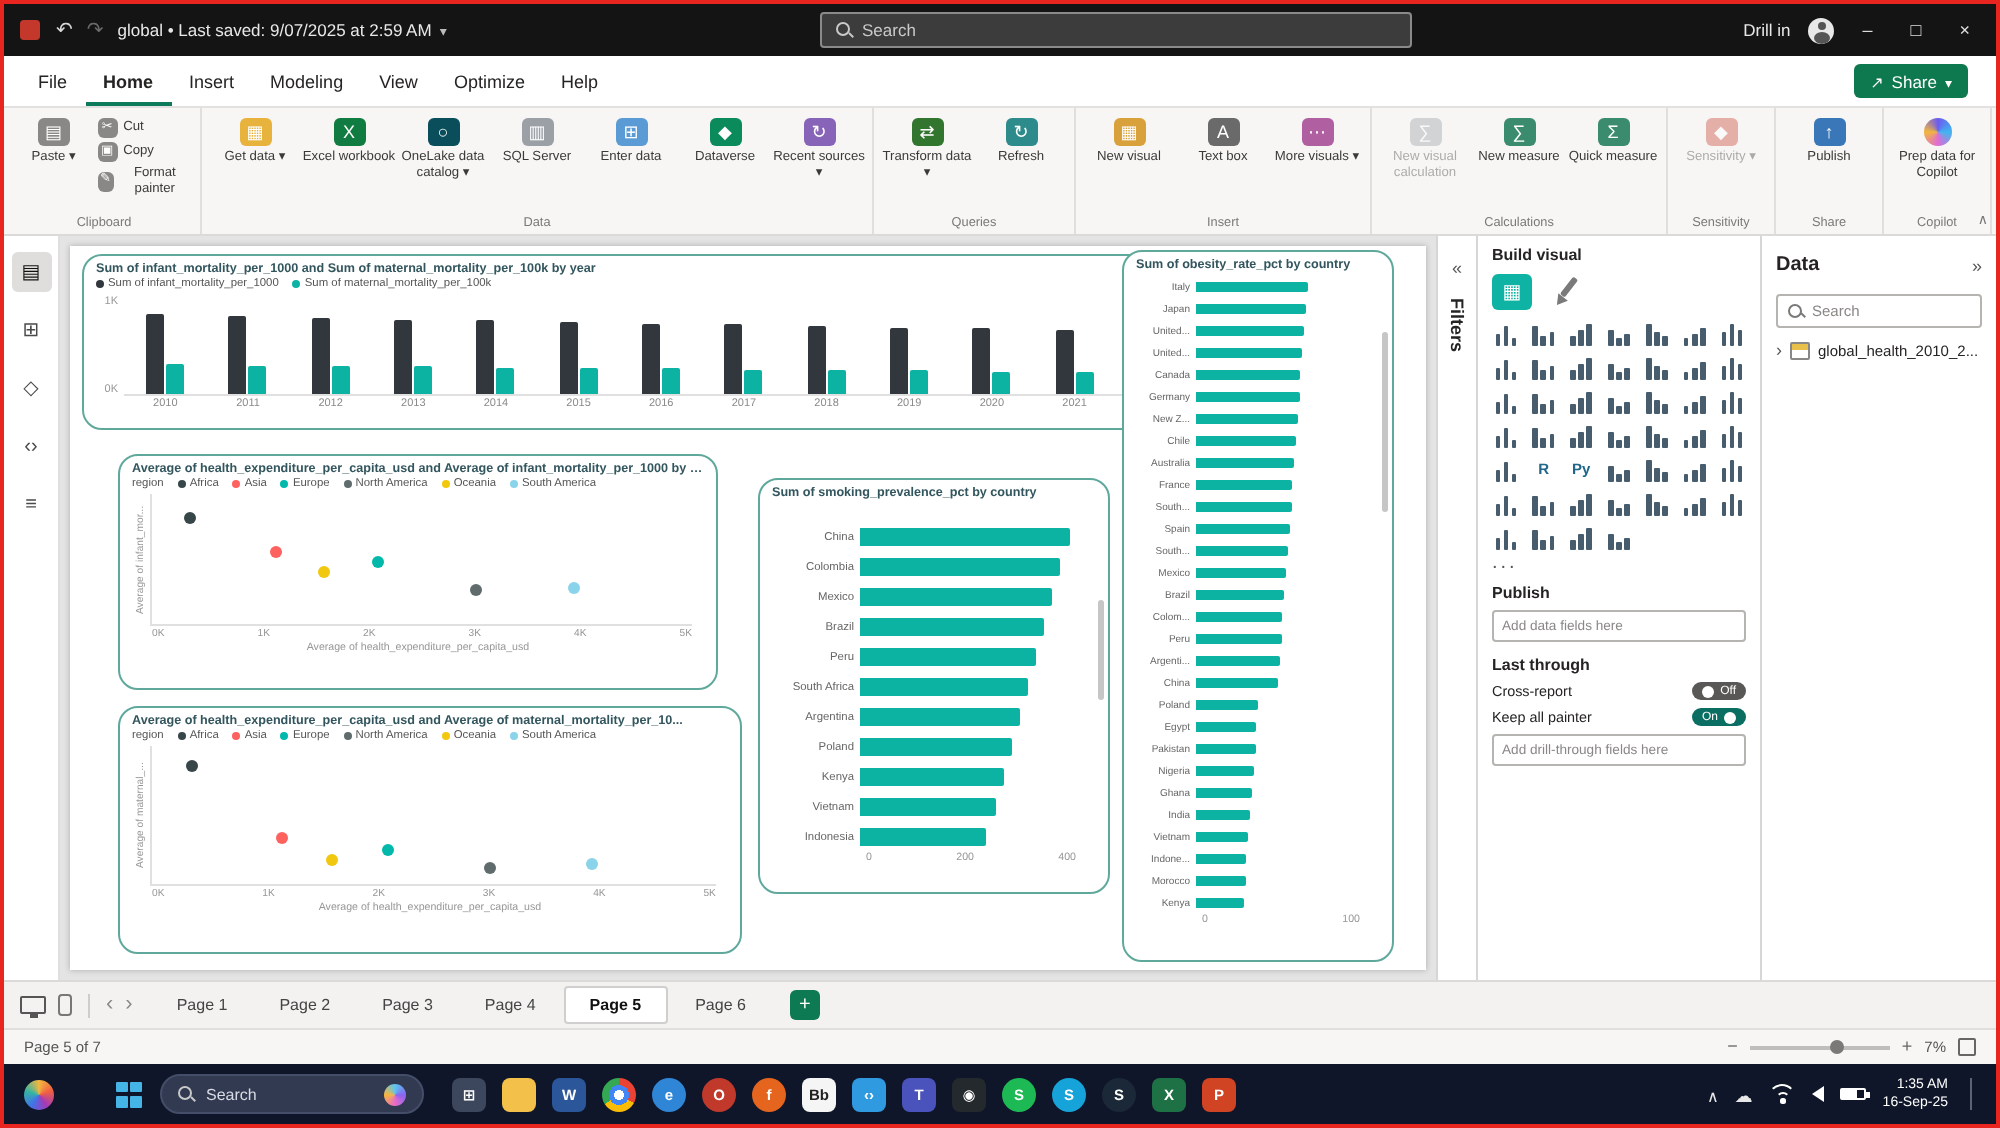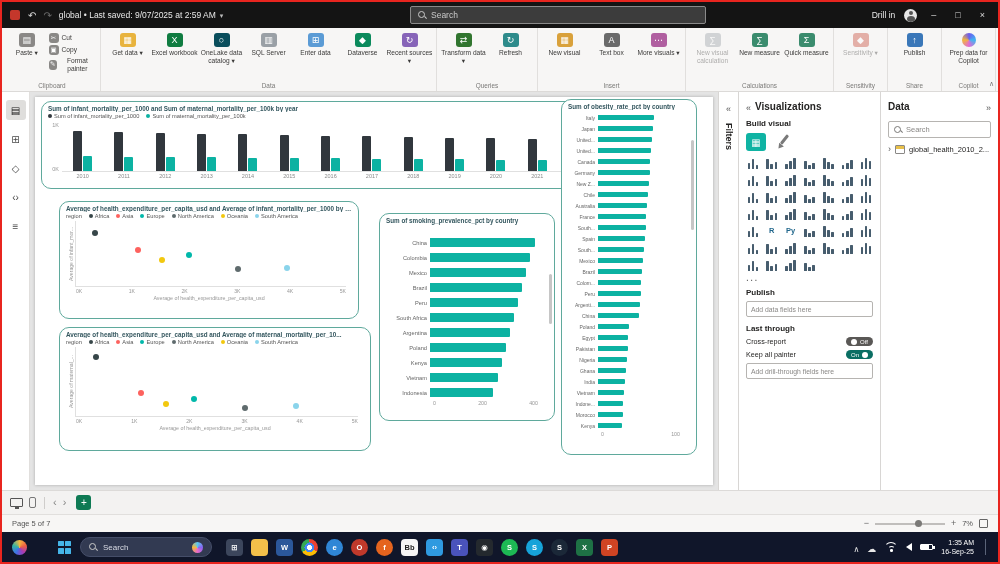--- a/index.html
+++ b/index.html
@@ -203,20 +203,36 @@
     </div>
     <div class="tb-right">
       <span class="signin">Drill in</span>
       <span class="avatar"></span>
       <span class="winbtn">–</span>
       <span class="winbtn">□</span>
       <span class="winbtn">×</span>
     </div>
   </div>
 
+  <div class="menubar">
+    <div id="menu-items" style="display:flex;height:100%">
+        <div class="menu-item">File</div>
+        <div class="menu-item active">Home</div>
+        <div class="menu-item">Insert</div>
+        <div class="menu-item">Modeling</div>
+        <div class="menu-item">View</div>
+        <div class="menu-item">Optimize</div>
+        <div class="menu-item">Help</div>
+      </div>
+    <button class="share-btn">
+      <span class="i-share"></span>
+      <span>Share</span>
+      <span class="i-caret" style="filter:brightness(3)"></span>
+    </button>
+  </div>
 
   <div class="ribbon" id="ribbon">
     <span class="rib-collapse"></span>
   <div class="rgroup">
         <div class="ritems">
           <div class="rbtn">
             <span class="ricon" style="background: rgb(138, 136, 134);">▤</span>
             <span class="rlab">Paste ▾</span>
           </div>
           <div class="smallcol">
@@ -824,24 +840,20 @@
 
       </div>
     </div>
 
     <div class="filters-strip">
       <span class="i-guillL"></span>
       <span class="vert">Filters</span>
     </div>
 
     <div class="vizpanel">
-      <div class="panel-head">
-        <span class="i-guillL"></span>
-        <span class="panel-title">Visualizations</span>
-      </div>
       <div class="subhead">Build visual</div>
       <div class="pane-switch">
         <span class="sel-visual"></span>
         <span class="fmt-pen"></span>
       </div>
       <div class="vtgrid" id="vtgrid">
           <div class="vt">
             <span style="height: 6px;"></span>
             <span style="height: 10px;"></span>
             <span style="height: 4px;"></span>
@@ -1102,20 +1114,28 @@
     </div>
 
   </div>
 
   <div class="pagebar">
     <span class="ic-monitor"></span>
     <span class="ic-phone"></span>
     <span class="pb-sep"></span>
     <span class="pb-chev">‹</span>
     <span class="pb-chev">›</span>
+    <div class="ptabs" id="ptabs">
+        <div class="ptab">Page 1</div>
+        <div class="ptab">Page 2</div>
+        <div class="ptab">Page 3</div>
+        <div class="ptab">Page 4</div>
+        <div class="ptab active">Page 5</div>
+        <div class="ptab">Page 6</div>
+      </div>
     <span class="addpage">+</span>
   </div>
 
   <div class="statusbar">
     <span>Page 5 of 7</span>
     <div class="sb-right">
       <span class="zoombtn">−</span>
       <span class="sl-track">
           <span class="sl-knob"></span>
         </span>

